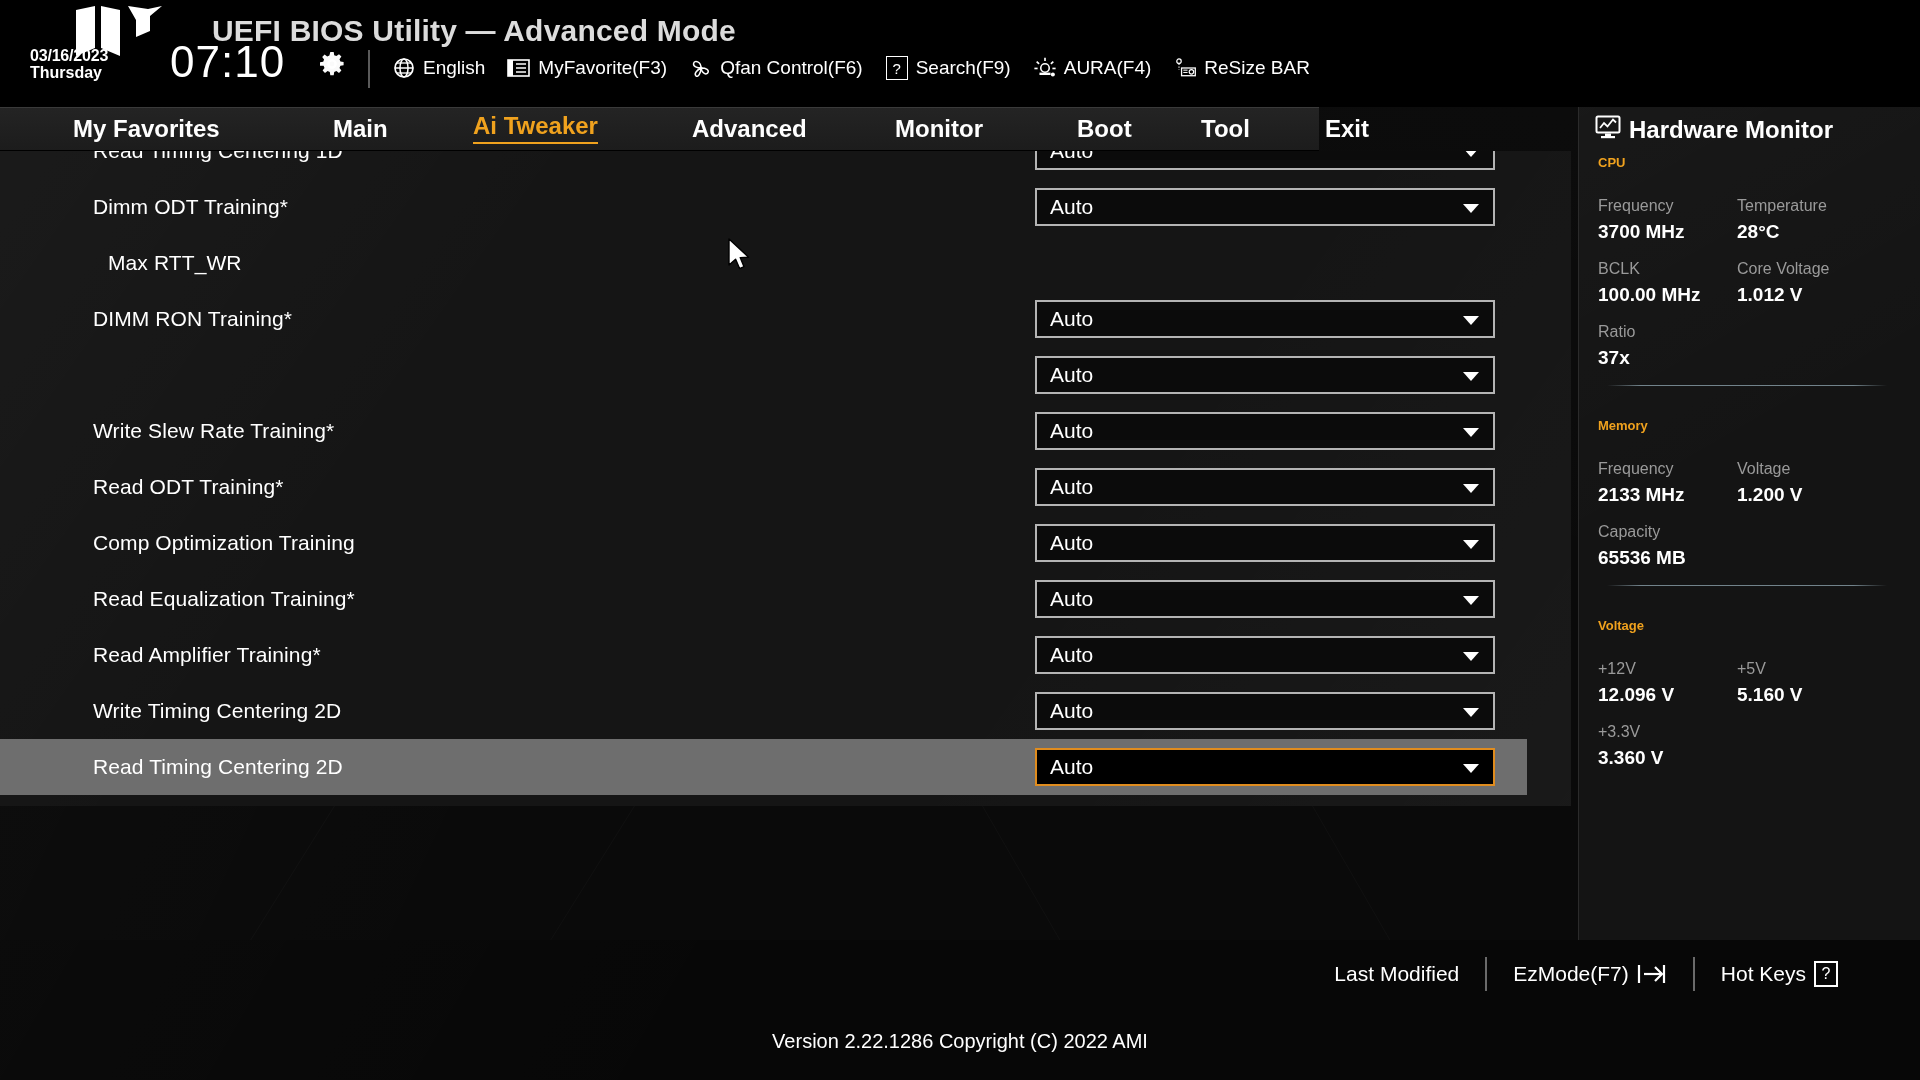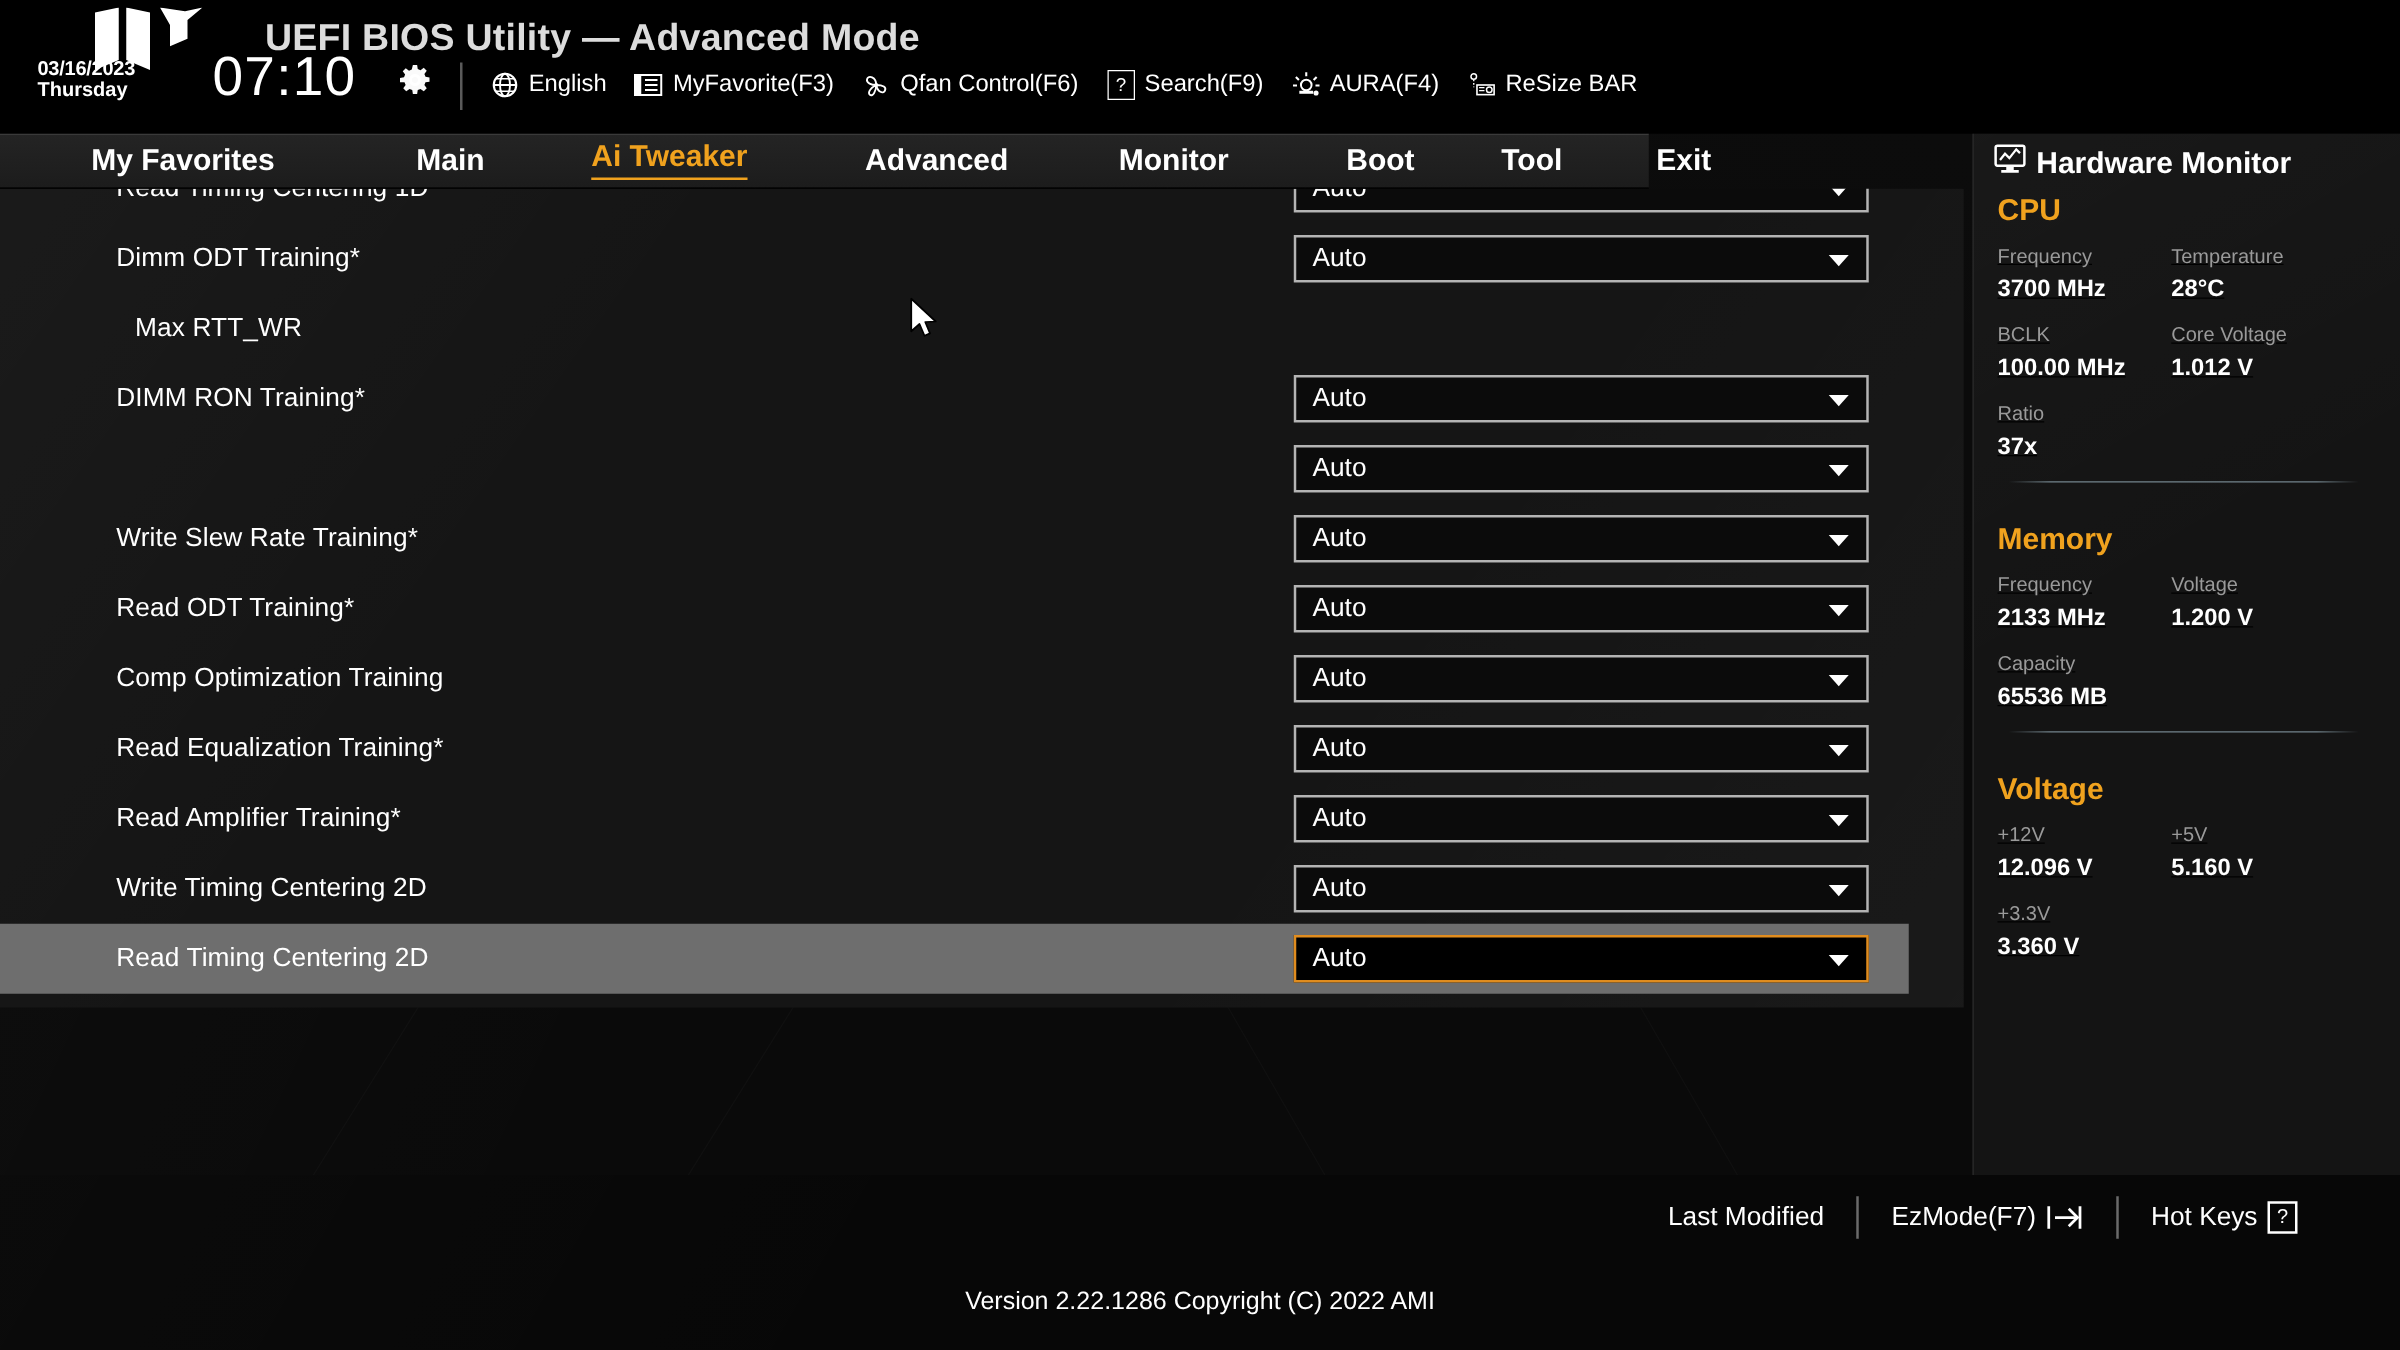--- a/index.html
+++ b/index.html
@@ -186,23 +186,23 @@
     border-left:1px solid #2b2b2b;
     z-index:5;
   }
   #hw-title {
     position:absolute; left:16px; top:8px;
     display:flex; align-items:center; gap:8px;
     color:#ffffff; font-size:24px; font-weight:bold; white-space:nowrap;
   }
   .hw-section-head {
     position:absolute; left:19px;
-    color:#f0a21e; font-size:24px; font-weight:bold;
-  }
-  .hw-cell { position:absolute;text-decoration:underline; }
+    color:#f0a21e; font-size:13px; font-weight:bold;
+  }
+  .hw-cell { position:absolute; }
   .hw-cell .hw-key {
     font-size:16px; color:#9a9a9a; white-space:nowrap; line-height:1.5;
   }
   .hw-cell .hw-val {
     font-size:19px; color:#ffffff; font-weight:bold; white-space:nowrap; line-height:1.45;
   }
   .hw-rule {
     position:absolute; left:28px; width:280px; height:1px;
     background: linear-gradient(90deg, rgba(120,140,150,0) 0%, rgba(130,150,160,0.85) 12%, rgba(130,150,160,0.85) 88%, rgba(120,140,150,0) 100%);
   }

